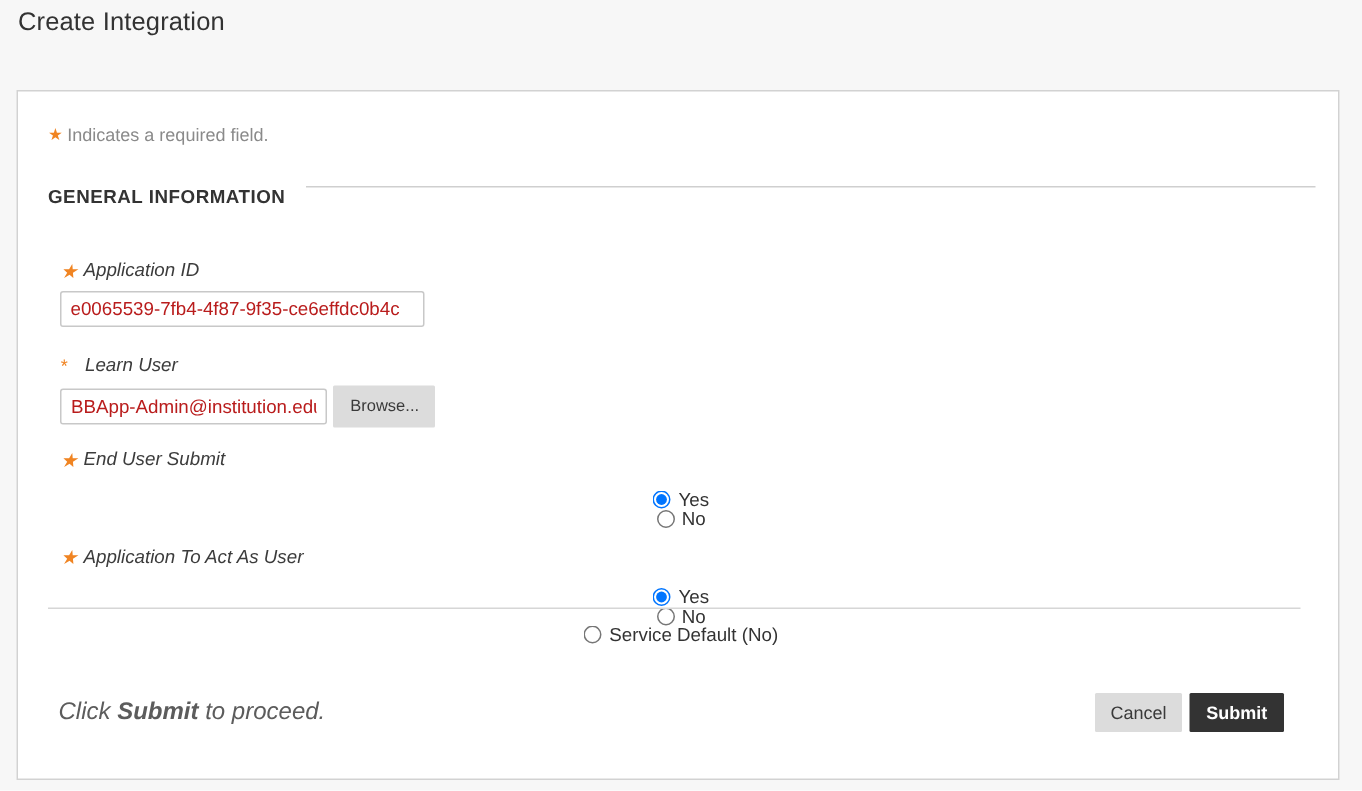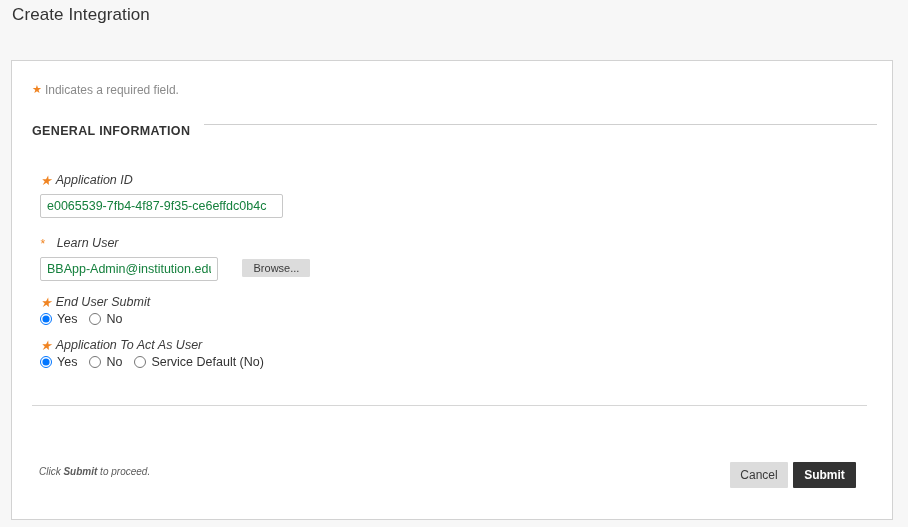--- a/index.html
+++ b/index.html
@@ -112,49 +112,50 @@
   }
 
   .text-input {
     box-sizing: border-box;
     height: 24px;
     border: 1px solid #c8c8c8;
     border-radius: 2px;
     background: #ffffff;
     font-family: "Liberation Sans", sans-serif;
     font-size: 12.5px;
-    color: #15803d;
+    color: #b91c1c;
     padding: 0 6px;
     outline: none;
   }
   #application-id-input { width: 243px; }
   #learn-user-input { width: 178px; }
 
   .browse-button {
     box-sizing: border-box;
-    height: 18px;
+    height: 28px;
     width: 68px;
-    margin-left: 20px;
+    margin-left: 0;
     vertical-align: 1px;
     background: #dcdcdc;
     border: 1px solid #dcdcdc;
     border-radius: 1px;
     font-family: "Liberation Sans", sans-serif;
     font-size: 11px;
     color: #3a3a3a;
     cursor: pointer;
     padding: 0;
   }
 
   .radio-row {
-    margin-top: 3px;
+    margin-top: 13px;
     font-size: 12.5px;
     color: #333333;
     display: flex;
     align-items: center;
+    flex-direction: column;
   }
   .radio-option {
     display: inline-flex;
     align-items: center;
     margin-right: 12px;
     cursor: pointer;
     white-space: nowrap;
   }
   .radio-option input[type="radio"] {
     margin: 0 5px 0 0;
@@ -171,21 +172,21 @@
     top: 344px;
     width: 835px;
     height: 1px;
     background: #d6d6d6;
   }
 
   #footer-hint {
     position: absolute;
     left: 27px;
     top: 405px;
-    font-size: 10px;
+    font-size: 16px;
     font-style: italic;
     color: #5c5c5c;
     white-space: nowrap;
   }
   #footer-hint b { font-weight: bold; }
 
   #footer-buttons {
     position: absolute;
     left: 718px;
     top: 401px;

